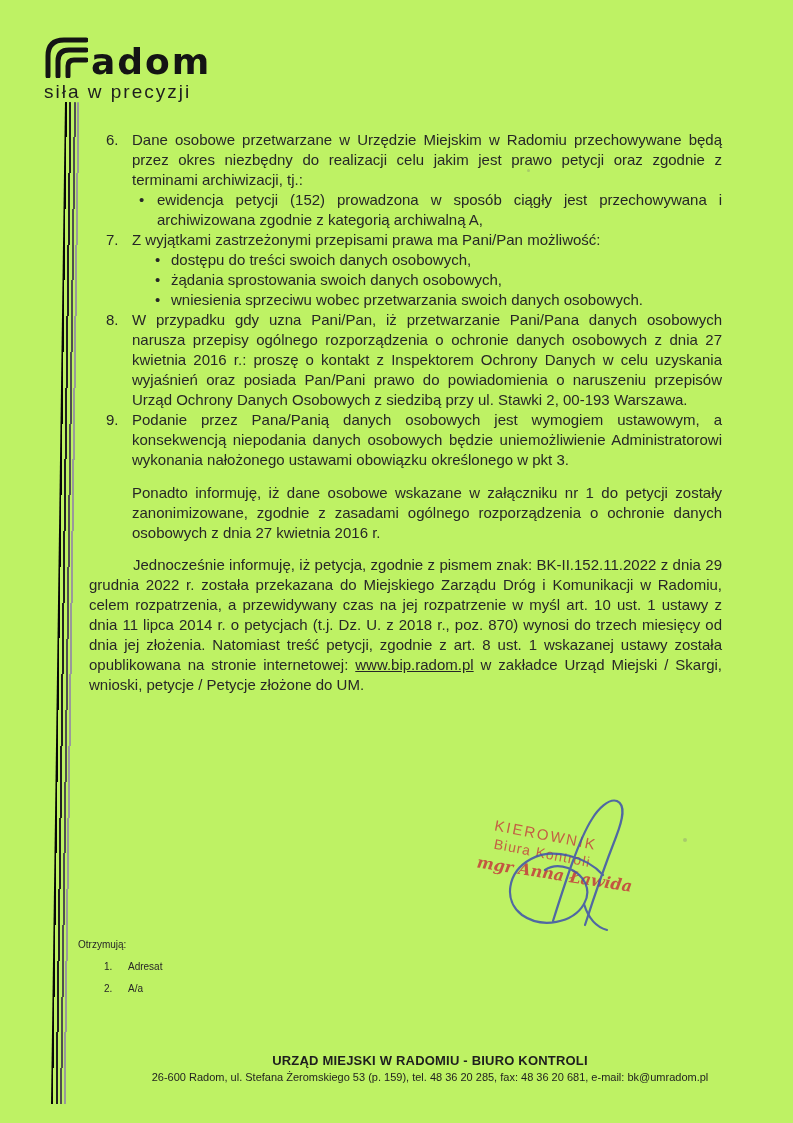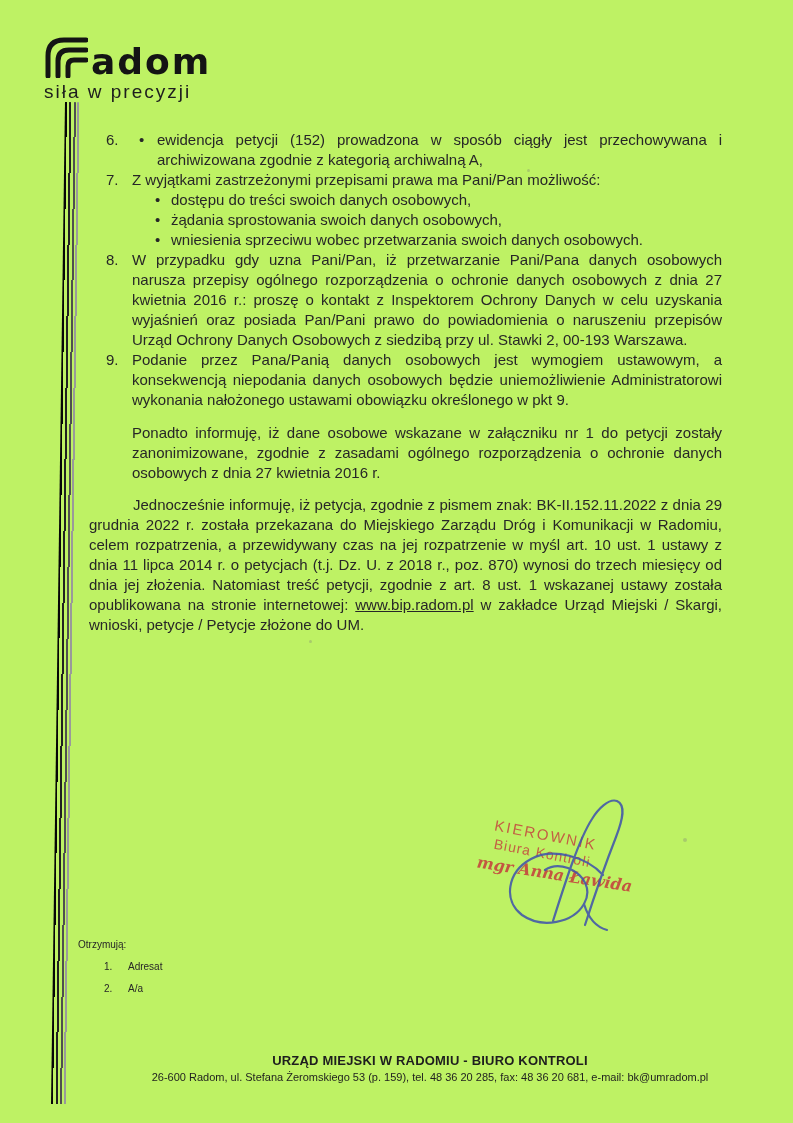--- a/index.html
+++ b/index.html
@@ -88,20 +88,21 @@
   <div class="scan-lines"></div>
   <div class="speck" style="left:527px;top:169px;width:3px;height:3px;"></div>
   <div class="speck" style="left:683px;top:838px;width:4px;height:4px;"></div>
   <div class="speck" style="left:309px;top:640px;width:3px;height:3px;"></div>
 
   <main class="content">
 
     <div class="li">
       <span class="num">6.</span>
       <div class="li-body">
+        <p>Dane osobowe przetwarzane w Urzędzie Miejskim w Radomiu przechowywane będą przez okres niezbędny do realizacji celu jakim jest prawo petycji oraz zgodnie z terminami archiwizacji, tj.:</p>
         <div class="bullet">
           <span class="dot"></span>
           <p>ewidencja petycji (152) prowadzona w sposób ciągły jest przechowywana i archiwizowana zgodnie z kategorią archiwalną A,</p>
         </div>
       </div>
     </div>
 
     <div class="li more-indent">
       <span class="num">7.</span>
       <div class="li-body">
@@ -124,21 +125,21 @@
     <div class="li">
       <span class="num">8.</span>
       <div class="li-body">
         <p>W przypadku gdy uzna Pani/Pan, iż przetwarzanie Pani/Pana danych osobowych narusza przepisy ogólnego rozporządzenia o ochronie danych osobowych z dnia 27 kwietnia 2016 r.: proszę o kontakt z Inspektorem Ochrony Danych w celu uzyskania wyjaśnień oraz posiada Pan/Pani prawo do powiadomienia o naruszeniu przepisów Urząd Ochrony Danych Osobowych z siedzibą przy ul. Stawki 2, 00-193 Warszawa.</p>
       </div>
     </div>
 
     <div class="li">
       <span class="num">9.</span>
       <div class="li-body">
-        <p>Podanie przez Pana/Panią danych osobowych jest wymogiem ustawowym, a konsekwencją niepodania danych osobowych będzie uniemożliwienie Administratorowi wykonania nałożonego ustawami obowiązku określonego w pkt 9.</p>
+        <p>Podanie przez Pana/Panią danych osobowych jest wymogiem ustawowym, a konsekwencją niepodania danych osobowych będzie uniemożliwienie Administratorowi wykonania nałożonego ustawami obowiązku określonego w pkt 3.</p>
       </div>
     </div>
 
     <p class="p-block">Ponadto informuję, iż dane osobowe wskazane w załączniku nr 1 do petycji zostały zanonimizowane, zgodnie z zasadami ogólnego rozporządzenia o ochronie danych osobowych z dnia 27 kwietnia 2016 r.</p>
 
     <p class="p-flow"><span>Jednocześnie informuję, iż petycja, zgodnie z pismem znak: BK-II.152.11.2022 z dnia 29 grudnia 2022 r. została przekazana do Miejskiego Zarządu Dróg i Komunikacji w Radomiu, celem rozpatrzenia, a przewidywany czas na jej rozpatrzenie w myśl art. 10 ust. 1 ustawy z dnia 11 lipca 2014 r. o petycjach (t.j. Dz. U. z 2018 r., poz. 870) wynosi do trzech miesięcy od dnia jej złożenia. Natomiast treść petycji, zgodnie z art. 8 ust. 1 wskazanej ustawy została opublikowana na stronie internetowej: </span><span class="link">www.bip.radom.pl</span><span> w zakładce Urząd Miejski / Skargi, wnioski, petycje / Petycje złożone do UM.</span></p>
   </main>
 
   <div class="stamp-title">
     <div class="stamp-line1">KIEROWNIK</div>

